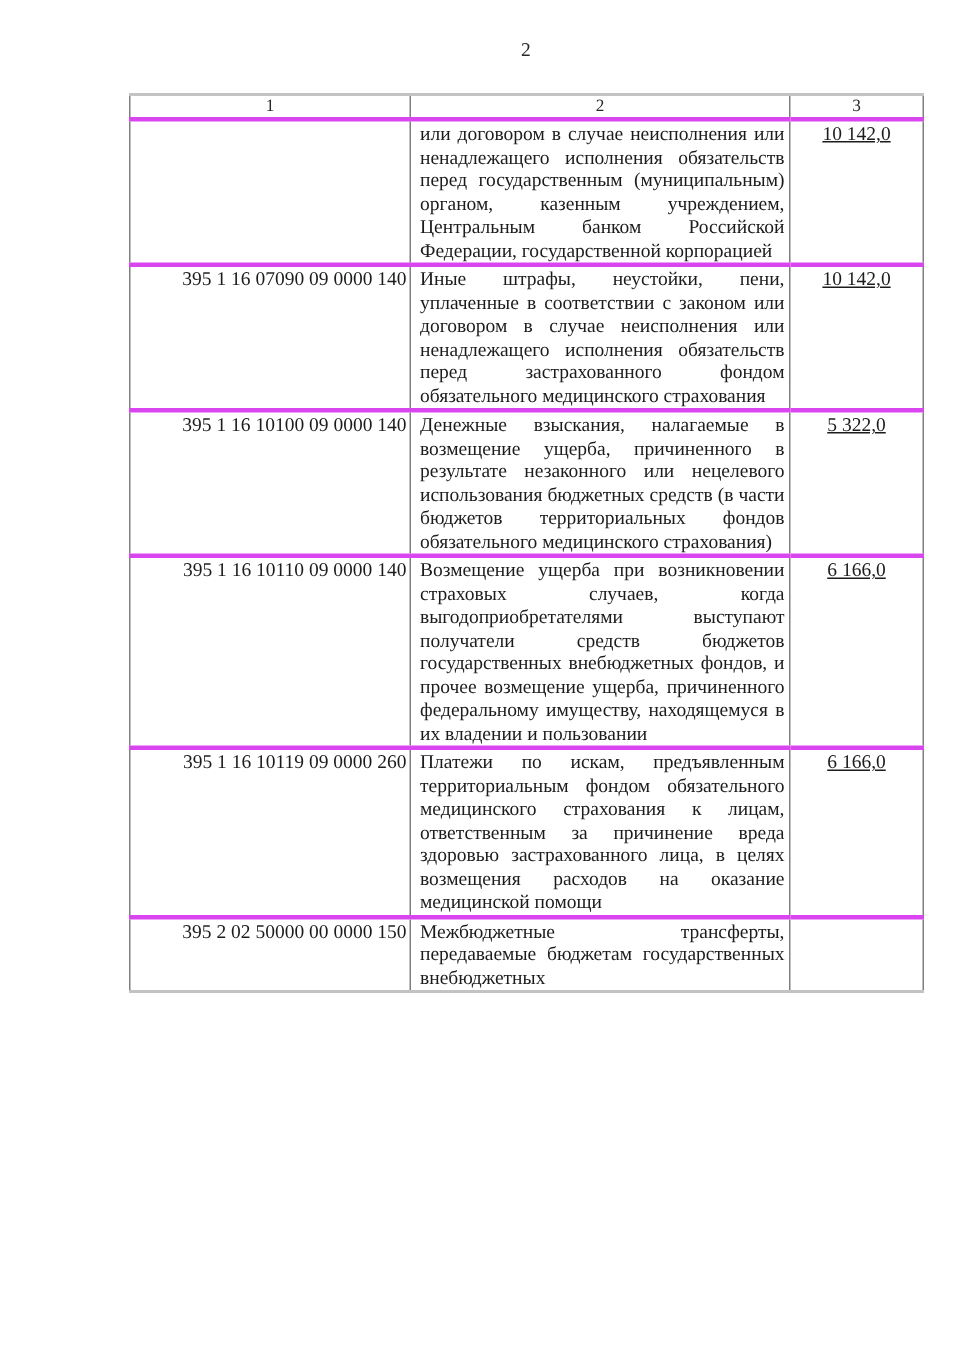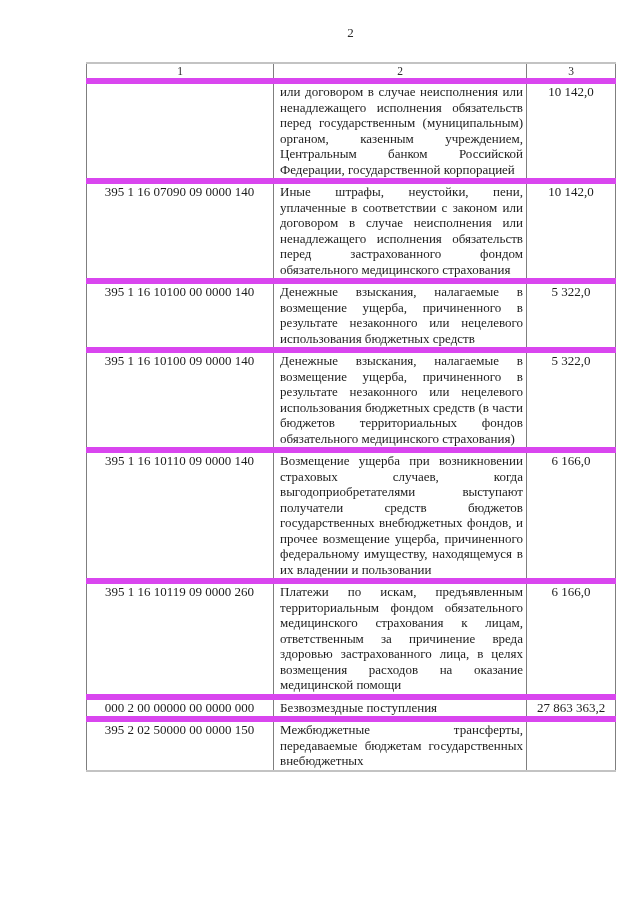--- a/index.html
+++ b/index.html
@@ -49,40 +49,41 @@
     line-height: 12px;
     text-align: center;
     vertical-align: middle;
     padding: 1px 0 1px 0;
     border-left: 1px solid #7f7f7f;
     border-bottom: 2px solid #6e6e6e;
     color: #2a2a2a;
   }
   table.budget td {
     border-left: 1px solid #7f7f7f;
-    border-top: 6px solid #d946ef;
+    border-top: 3px solid #d946ef;
     vertical-align: top;
   }
   table.budget tr.row:first-of-type td { border-top: none; }
   td.c1 {
     padding: 0px 2px 1px 1px;
-    text-align: center;
+    text-align: right;
     white-space: nowrap;
     overflow: hidden;
   }
   td.c2 {
     padding: 0px 3px 1px 6px;
     text-align: justify;
     text-justify: inter-word;
   }
   td.c3 {
     padding: 0px 2px 1px 2px;
     text-align: center;
     vertical-align: bottom;
     white-space: nowrap;
+    text-decoration: underline;
   }
 </style>
 </head>
 <body>
 
 <div class="page">
 
   <div class="page-number">2</div>
 
   <table class="budget">
@@ -102,45 +103,35 @@
       <td class="c1"></td>
       <td class="c2">или договором в случае неисполнения или ненадлежащего исполнения обязательств перед государственным (муниципальным) органом, казенным учреждением, Центральным банком Российской Федерации, государственной корпорацией</td>
       <td class="c3">10 142,0</td>
     </tr>
     <tr class="row">
       <td class="c1">395 1 16 07090 09 0000 140</td>
       <td class="c2">Иные штрафы, неустойки, пени, уплаченные в соответствии с законом или договором в случае неисполнения или ненадлежащего исполнения обязательств перед застрахованного фондом обязательного медицинского страхования</td>
       <td class="c3">10 142,0</td>
     </tr>
     <tr class="row">
-      <td class="c1">395 1 16 10100 00 0000 140</td>
-      <td class="c2">Денежные взыскания, налагаемые в возмещение ущерба, причиненного в результате незаконного или нецелевого использования бюджетных средств</td>
-      <td class="c3">5 322,0</td>
-    </tr>
-    <tr class="row">
       <td class="c1">395 1 16 10100 09 0000 140</td>
       <td class="c2">Денежные взыскания, налагаемые в возмещение ущерба, причиненного в результате незаконного или нецелевого использования бюджетных средств (в части бюджетов территориальных фондов обязательного медицинского страхования)</td>
       <td class="c3">5 322,0</td>
     </tr>
     <tr class="row">
       <td class="c1">395 1 16 10110 09 0000 140</td>
       <td class="c2">Возмещение ущерба при возникновении страховых случаев, когда выгодоприобретателями выступают получатели средств бюджетов государственных внебюджетных фондов, и прочее возмещение ущерба, причиненного федеральному имуществу, находящемуся в их владении и пользовании</td>
       <td class="c3">6 166,0</td>
     </tr>
     <tr class="row">
       <td class="c1">395 1 16 10119 09 0000 260</td>
       <td class="c2">Платежи по искам, предъявленным территориальным фондом обязательного медицинского страхования к лицам, ответственным за причинение вреда здоровью застрахованного лица, в целях возмещения расходов на оказание медицинской помощи</td>
       <td class="c3">6 166,0</td>
     </tr>
     <tr class="row">
-      <td class="c1">000 2 00 00000 00 0000 000</td>
-      <td class="c2">Безвозмездные поступления</td>
-      <td class="c3">27 863 363,2</td>
-    </tr>
-    <tr class="row">
       <td class="c1">395 2 02 50000 00 0000 150</td>
       <td class="c2">Межбюджетные трансферты, передаваемые бюджетам государственных внебюджетных</td>
       <td class="c3"></td>
     </tr>
   </tbody>
     </table>
 
 </div>
 
 </body></html>

